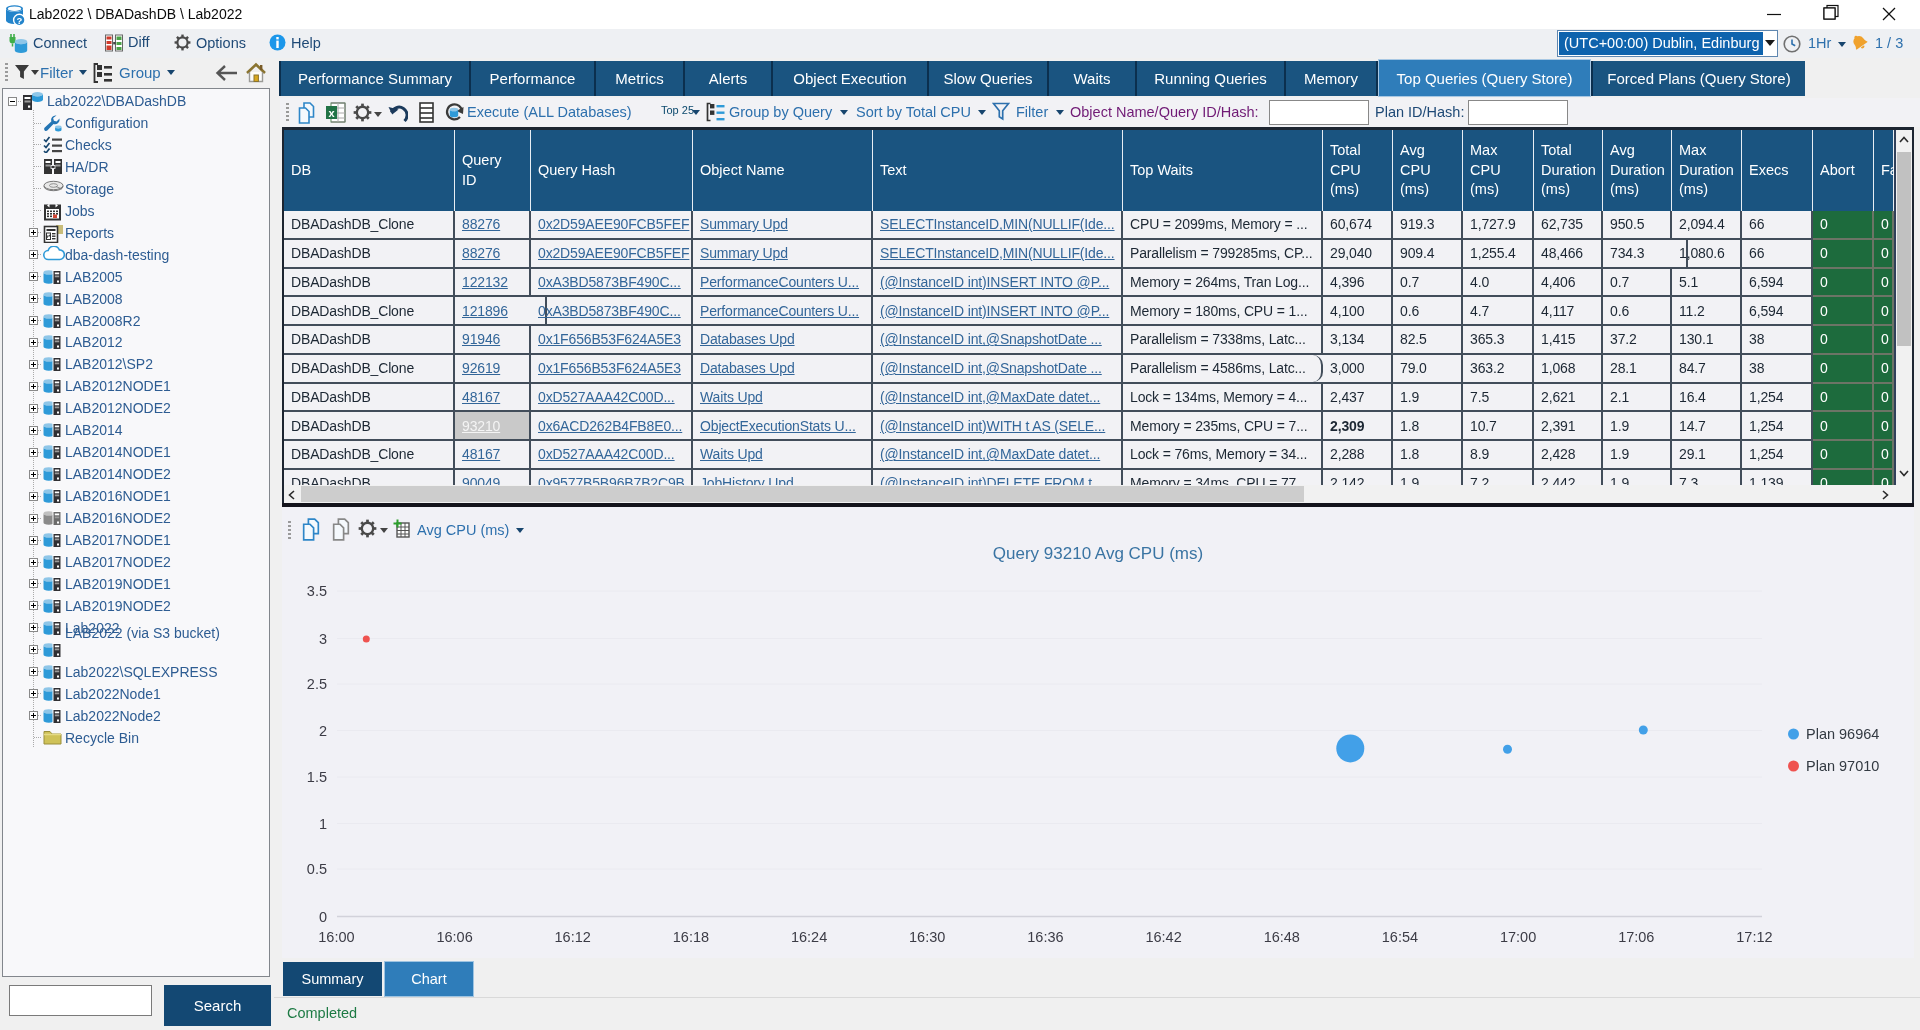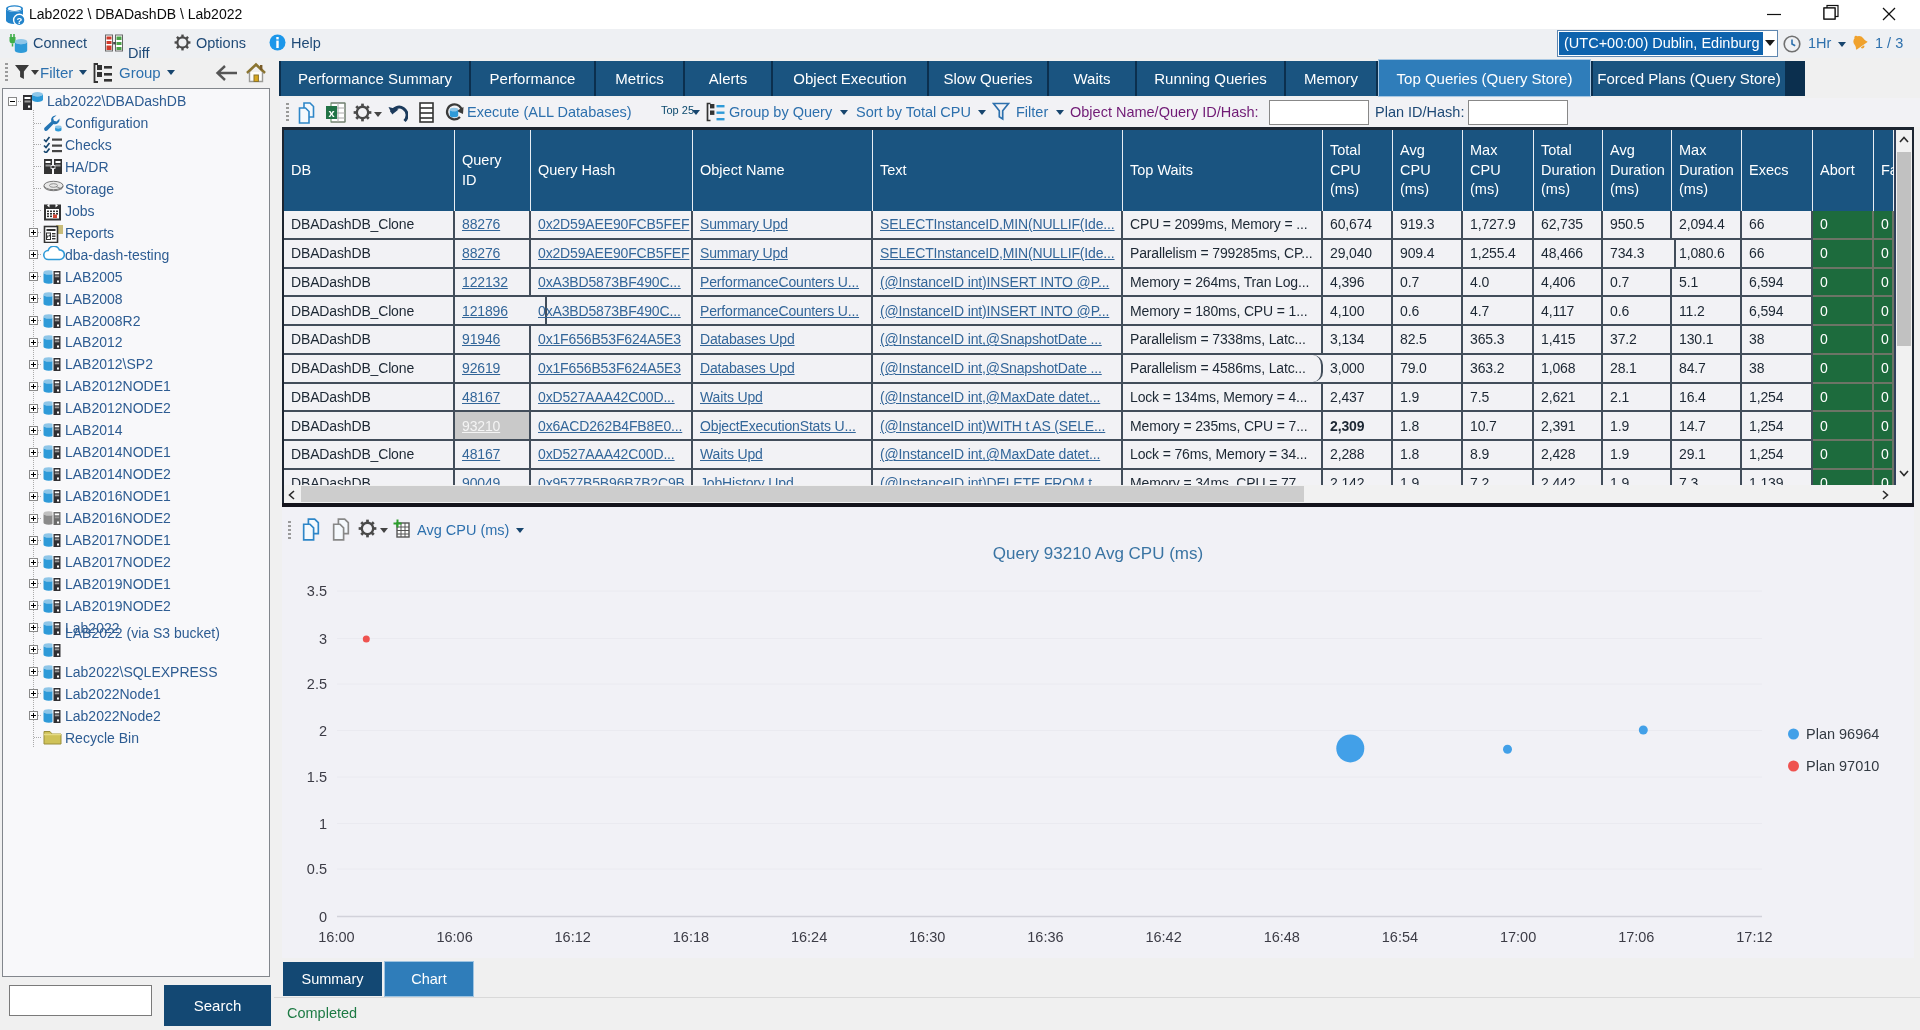--- a/index.html
+++ b/index.html
@@ -49,21 +49,21 @@
 <rect x="0.5" y="1" width="7" height="16" fill="#fff" stroke="#666" stroke-width="1"></rect>
 <rect x="1.5" y="2.5" width="5" height="3" fill="#d03a2b"></rect>
 <rect x="1.5" y="7" width="5" height="3" fill="#d03a2b"></rect>
 <rect x="1.5" y="11.5" width="5" height="4.5" fill="#d03a2b"></rect>
 <rect x="10.5" y="1" width="7" height="16" fill="#fff" stroke="#666" stroke-width="1"></rect>
 <rect x="11.5" y="2.5" width="5" height="3.5" fill="#4aa147"></rect>
 <rect x="11.5" y="8" width="5" height="3" fill="#4aa147"></rect>
 <rect x="11.5" y="13" width="5" height="3" fill="#4aa147"></rect>
 <rect x="8.2" y="8" width="2.4" height="2.4" fill="#444"></rect>
 </svg>
-<div class="abs" style="left:128px;top:45px;font-size:14.5px;color:#1e4976;text-align:center;">Diff</div>
+<div class="abs" style="left:128px;top:34px;font-size:14.5px;color:#1e4976;text-align:center;">Diff</div>
 <svg class="abs" style="left:174px;top:34px" width="17" height="17" viewBox="0 0 24 24">
 <circle cx="12" cy="12" r="7.2" fill="none" stroke="#4a4a4a" stroke-width="3"></circle>
 <circle cx="12" cy="12" r="2.6" fill="#f0f0f3"></circle>
 <g stroke="#4a4a4a" stroke-width="3.4">
 <line x1="12" y1="0.8" x2="12" y2="4.4"></line>
       <line x1="12" y1="19.6" x2="12" y2="23.2"></line>
 <line x1="0.8" y1="12" x2="4.4" y2="12"></line>
       <line x1="19.6" y1="12" x2="23.2" y2="12"></line>
 <line x1="4.1" y1="4.1" x2="6.6" y2="6.6"></line>
       <line x1="17.4" y1="17.4" x2="19.9" y2="19.9"></line>
@@ -605,21 +605,21 @@
 <div class="tab" style="left:281px;width:188px;">Performance Summary</div>
 <div class="tab" style="left:471px;width:123px;">Performance</div>
 <div class="tab" style="left:596px;width:87px;">Metrics</div>
 <div class="tab" style="left:685px;width:86px;">Alerts</div>
 <div class="tab" style="left:773px;width:154px;">Object Execution</div>
 <div class="tab" style="left:929px;width:118px;">Slow Queries</div>
 <div class="tab" style="left:1049px;width:86px;">Waits</div>
 <div class="tab" style="left:1137px;width:147px;">Running Queries</div>
 <div class="tab" style="left:1286px;width:90px;">Memory</div>
 <div class="tab seltab" style="left:1378px;width:213px;">Top Queries (Query Store)</div>
-<div class="tab" style="left:1593px;width:192px;">Forced Plans (Query Store)</div>
+<div class="tab" style="left:1593px;width:212px;">Forced Plans (Query Store)</div>
 <div class="abs" style="left:280px;top:98px;width:1640px;height:29px;background:#f2f2f5;"></div>
 <div class="abs" style="left:286px;top:103px;width:3px;height:19px;background-image:repeating-linear-gradient(#9a9a9a 0 2px, transparent 2px 4px);"></div>
 <svg class="abs" style="left:296px;top:102px" width="21" height="22" viewBox="0 0 21 22">
 <path d="M8 1 L14 1 L17.5 4.5 L17.5 15 L8 15 Z" fill="#f5f9fd" stroke="#2e86c8" stroke-width="1.6"></path>
 <path d="M3.5 6 L9.5 6 L13 9.5 L13 21 L3.5 21 Z" fill="#f5f9fd" stroke="#2e86c8" stroke-width="1.6"></path>
 </svg>
 <svg class="abs" style="left:325px;top:102px" width="21" height="21" viewBox="0 0 21 21">
 <rect x="6" y="1" width="14" height="19" fill="#fff" stroke="#5a8a5a" stroke-width="1"></rect>
 <path d="M6 1 L20 1 L20 20 L6 20" fill="none" stroke="#7a7a7a" stroke-width="1"></path>
 <line x1="6" y1="6" x2="20" y2="6" stroke="#aaa"></line>
@@ -744,21 +744,21 @@
         <span class="lnk">Summary Upd</span>
       </div>
       <div class="cell" style="left:589px;width:250px;">
         <span class="lnk">SELECTInstanceID,MIN(NULLIF(Ide...</span>
       </div>
       <div class="cell" style="left:839px;width:200px;">Parallelism = 799285ms, CP...</div>
       <div class="cell" style="left:1039px;width:70px;">29,040</div>
       <div class="cell" style="left:1109px;width:70px;">909.4</div>
       <div class="cell" style="left:1179px;width:71px;">1,255.4</div>
       <div class="cell" style="left:1250px;width:69px;">48,466</div>
-      <div class="cell" style="left:1319px;width:73px;">734.3</div>
+      <div class="cell" style="left:1319px;width:85px;">734.3</div>
       <div class="cell" style="left:1388px;width:70px;">1,080.6</div>
       <div class="cell" style="left:1458px;width:71px;">66</div>
       <div class="cell" style="left:1529px;width:61px;background:#1d6b3d;color:#fff;bottom:-2px;border-bottom:2px solid #6c7466;border-right-color:#6c7466;">0</div>
       <div class="cell" style="left:1590px;width:20px;background:#1d6b3d;color:#fff;bottom:-2px;border-bottom:2px solid #6c7466;border-right-color:#6c7466;">0</div>
     </div>
     <div class="row" style="top:57.50px;">
       <div class="cell" style="left:0px;width:171px;">DBADashDB</div>
       <div class="cell" style="left:171px;width:76px;">
         <span class="lnk">122132</span>
       </div>

